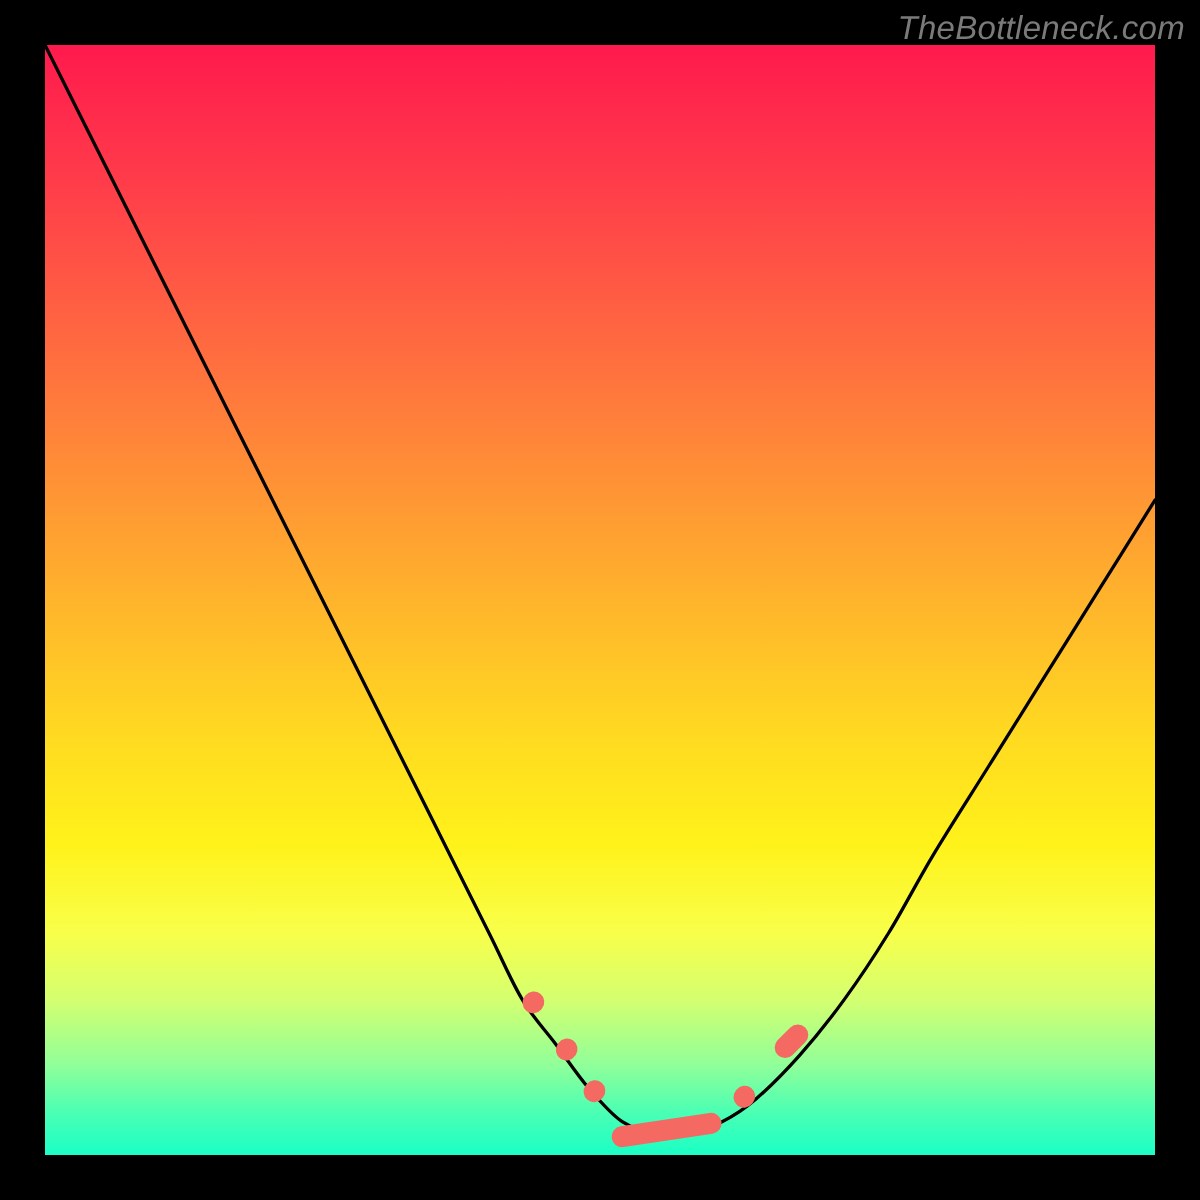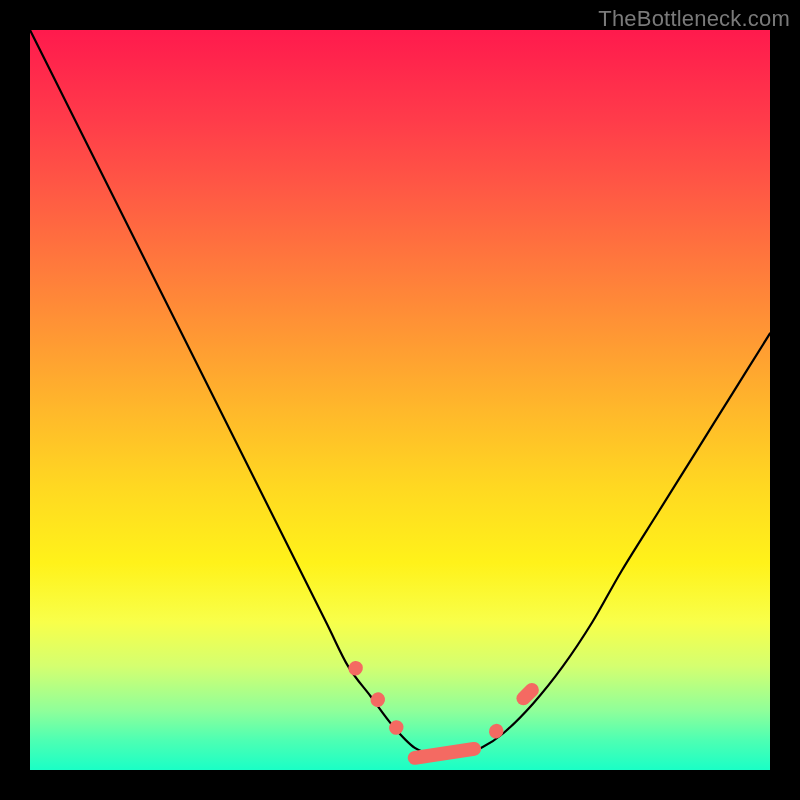--- a/index.html
+++ b/index.html
@@ -11,20 +11,21 @@
     background: #000;
     font-family: Arial, Helvetica, sans-serif;
   }
   .frame {
     position: absolute;
     left: 0;
     top: 0;
     width: 800px;
     height: 800px;
     background: #000;
+    font-style: italic;
   }
   .plot-area {
     position: absolute;
     left: 30px;
     top: 30px;
     width: 740px;
     height: 740px;
     background: linear-gradient(
       to bottom,
       #ff1a4d 0%,

